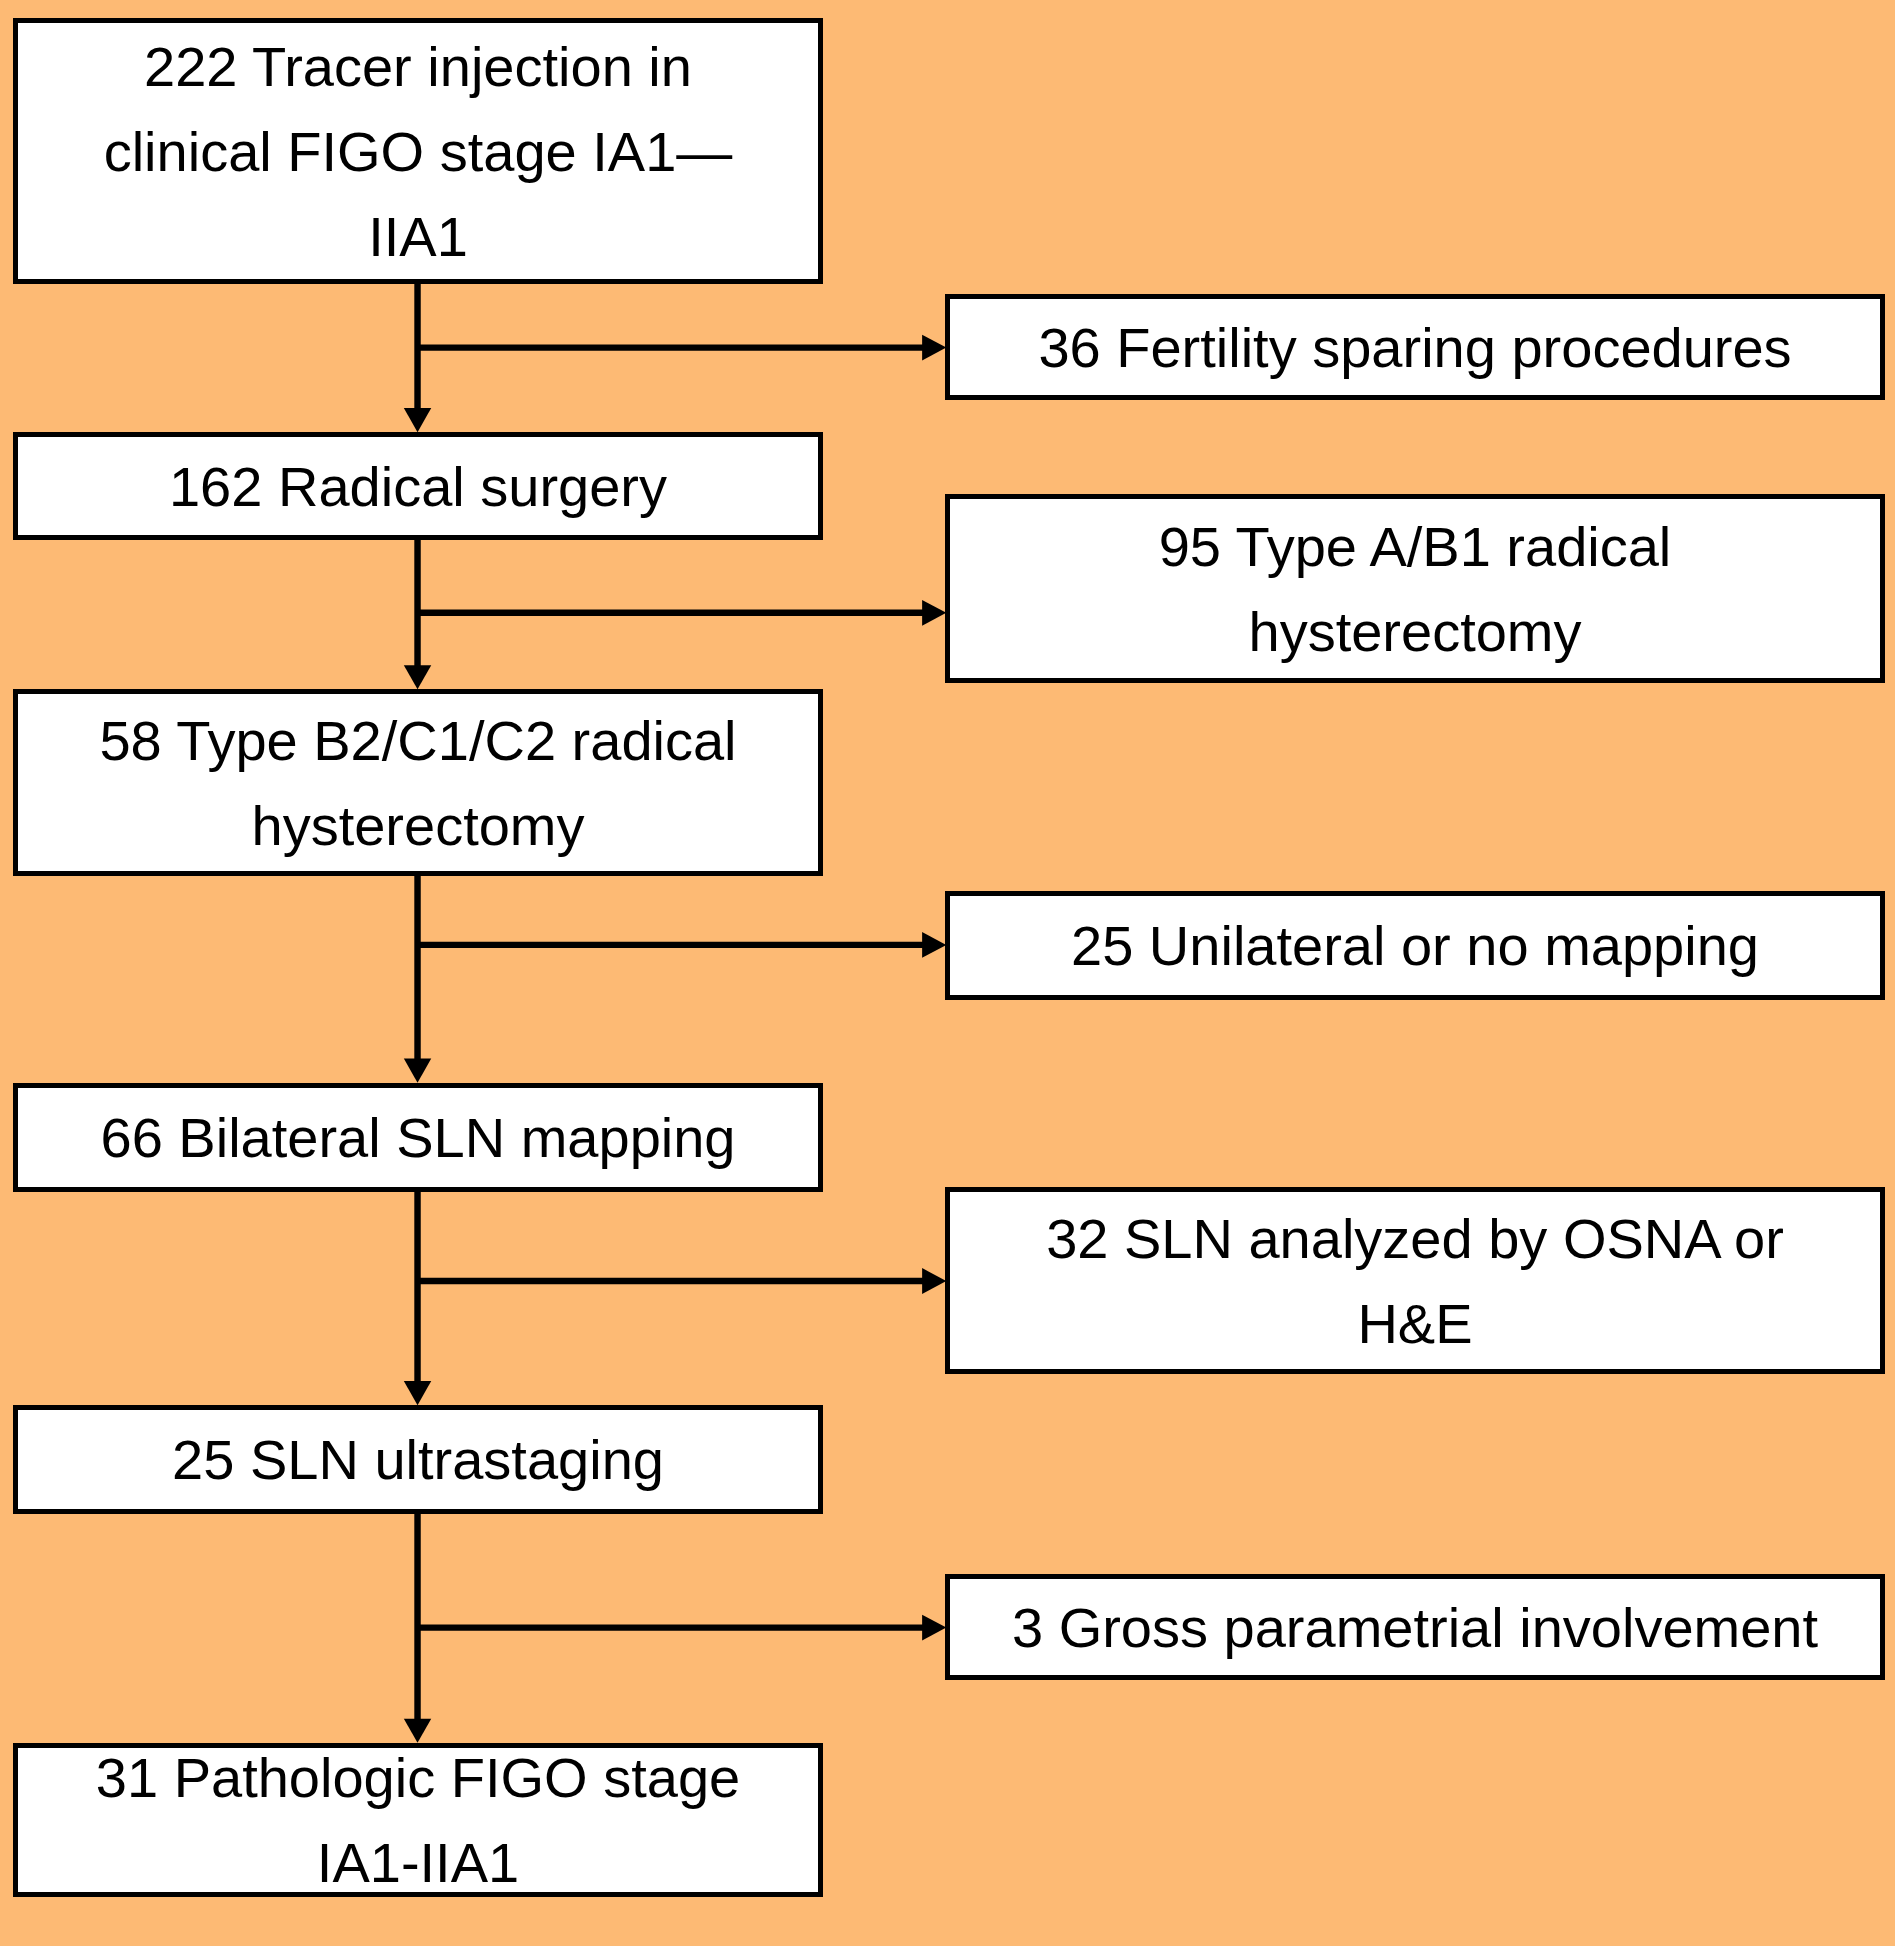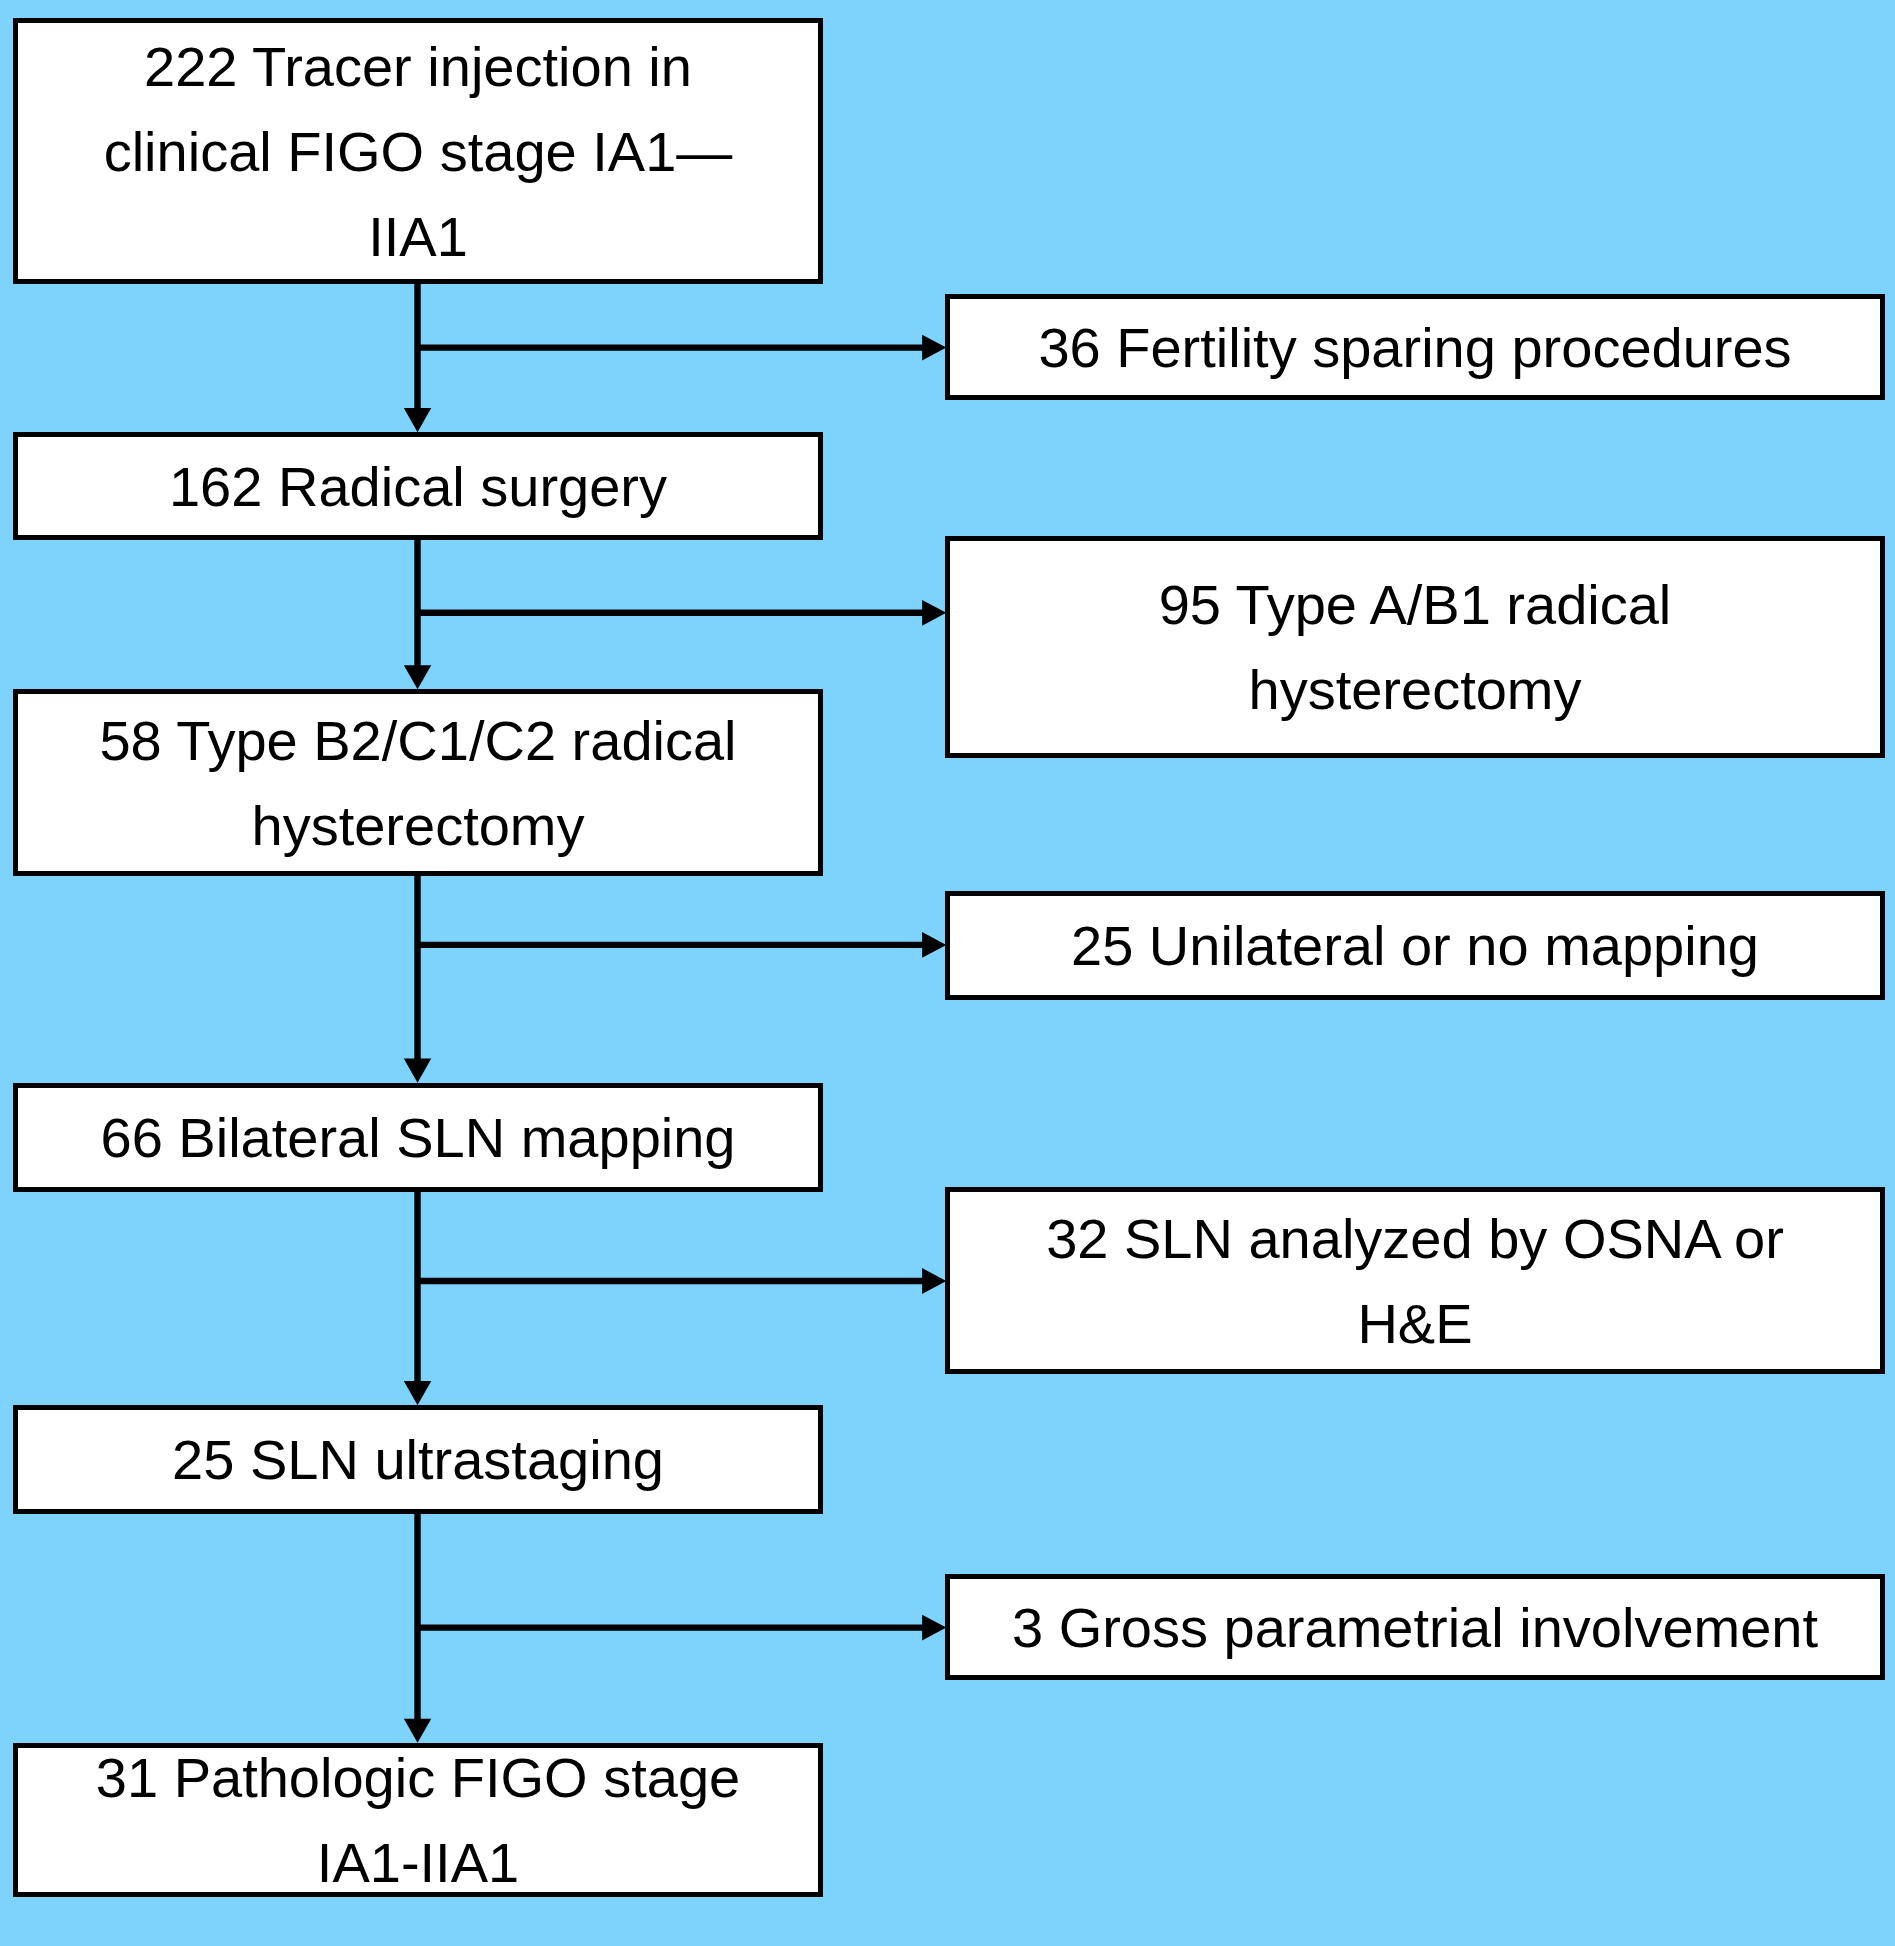--- a/index.html
+++ b/index.html
@@ -4,21 +4,21 @@
 <style>
   html, body {
     margin: 0;
     padding: 0;
     background: #ffffff;
   }
   .canvas {
     position: relative;
     width: 1895px;
     height: 1947px;
-    background: #7dd3fc;
+    background: #fdba74;
     font-family: "Liberation Sans", sans-serif;
     color: #000000;
   }
   .connectors {
     position: absolute;
     left: 0;
     top: 0;
     width: 1895px;
     height: 1947px;
   }
@@ -48,21 +48,21 @@
   .excl { left: 945px; width: 940px; padding: 0 36px; }
 
   #box-main-0 { top: 18px;   height: 266px; }
   #box-main-1 { top: 432px;  height: 108px; }
   #box-main-2 { top: 689px;  height: 187px; }
   #box-main-3 { top: 1083px; height: 109px; }
   #box-main-4 { top: 1405px; height: 109px; }
   #box-main-5 { top: 1743px; height: 154px; }
 
   #box-excl-0 { top: 294px;  height: 106px; }
-  #box-excl-1 { top: 536px;  height: 222px; align-items: center; }
+  #box-excl-1 { top: 494px;  height: 189px; align-items: center; }
   #box-excl-2 { top: 891px; height: 109px; }
   #box-excl-3 { top: 1187px; height: 187px; }
   #box-excl-4 { top: 1574px; height: 106px; }
 </style>
 </head>
 <body>
 
 <div class="canvas">
 
   <svg class="connectors" viewBox="0 0 2351 2415" xmlns="http://www.w3.org/2000/svg">

